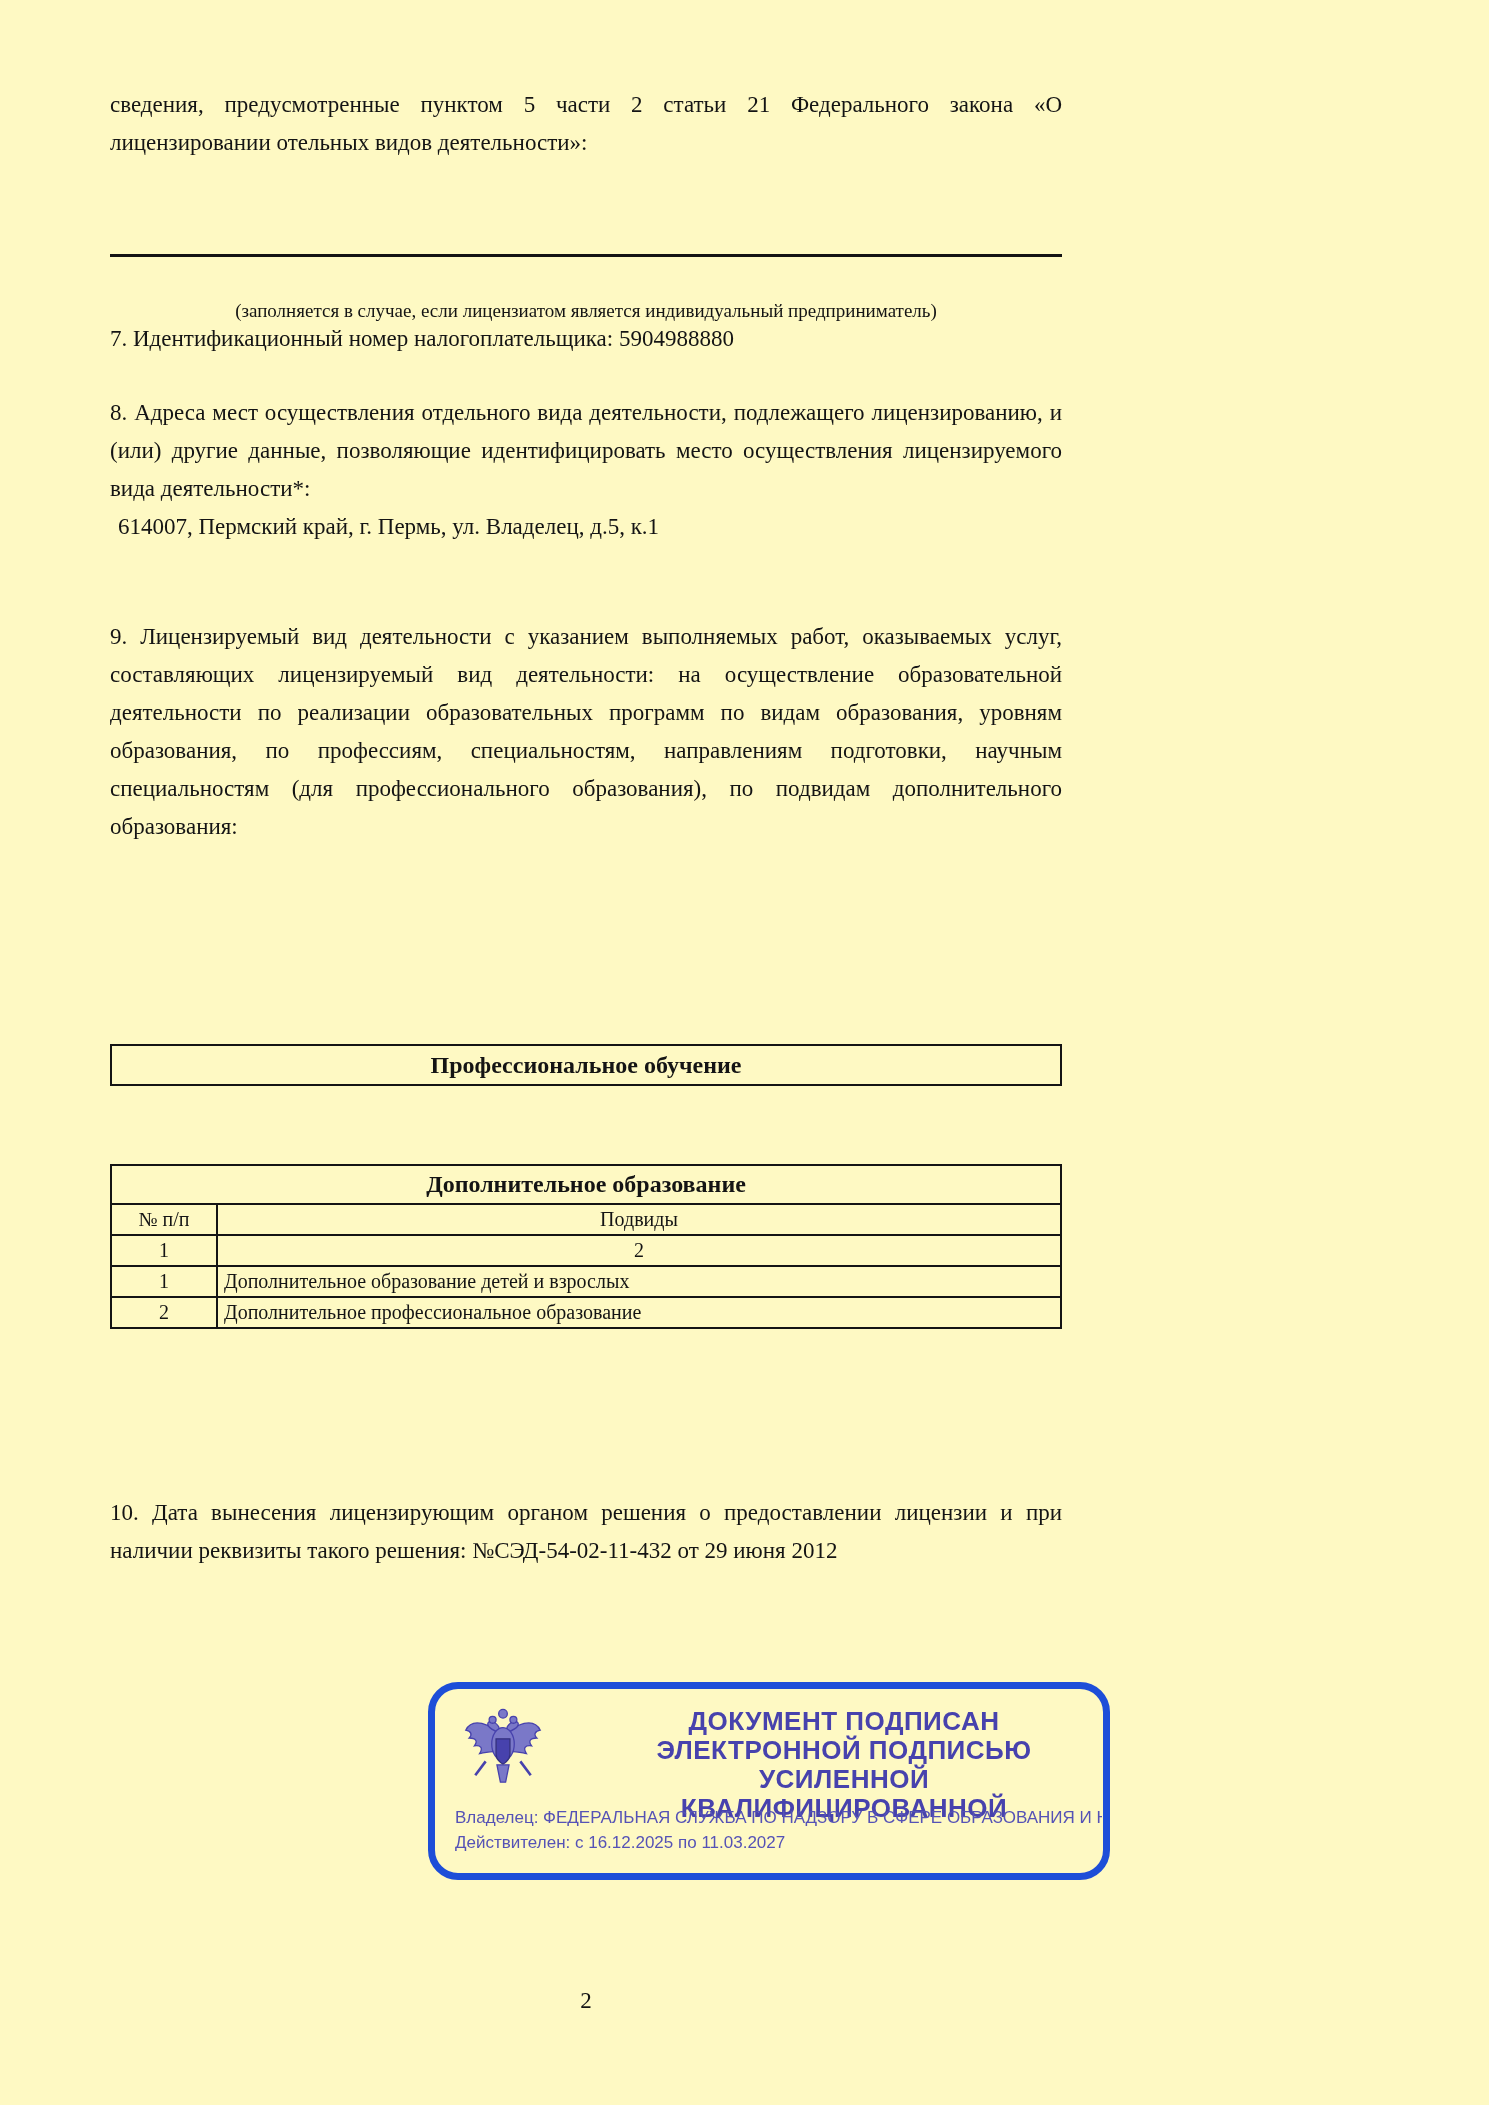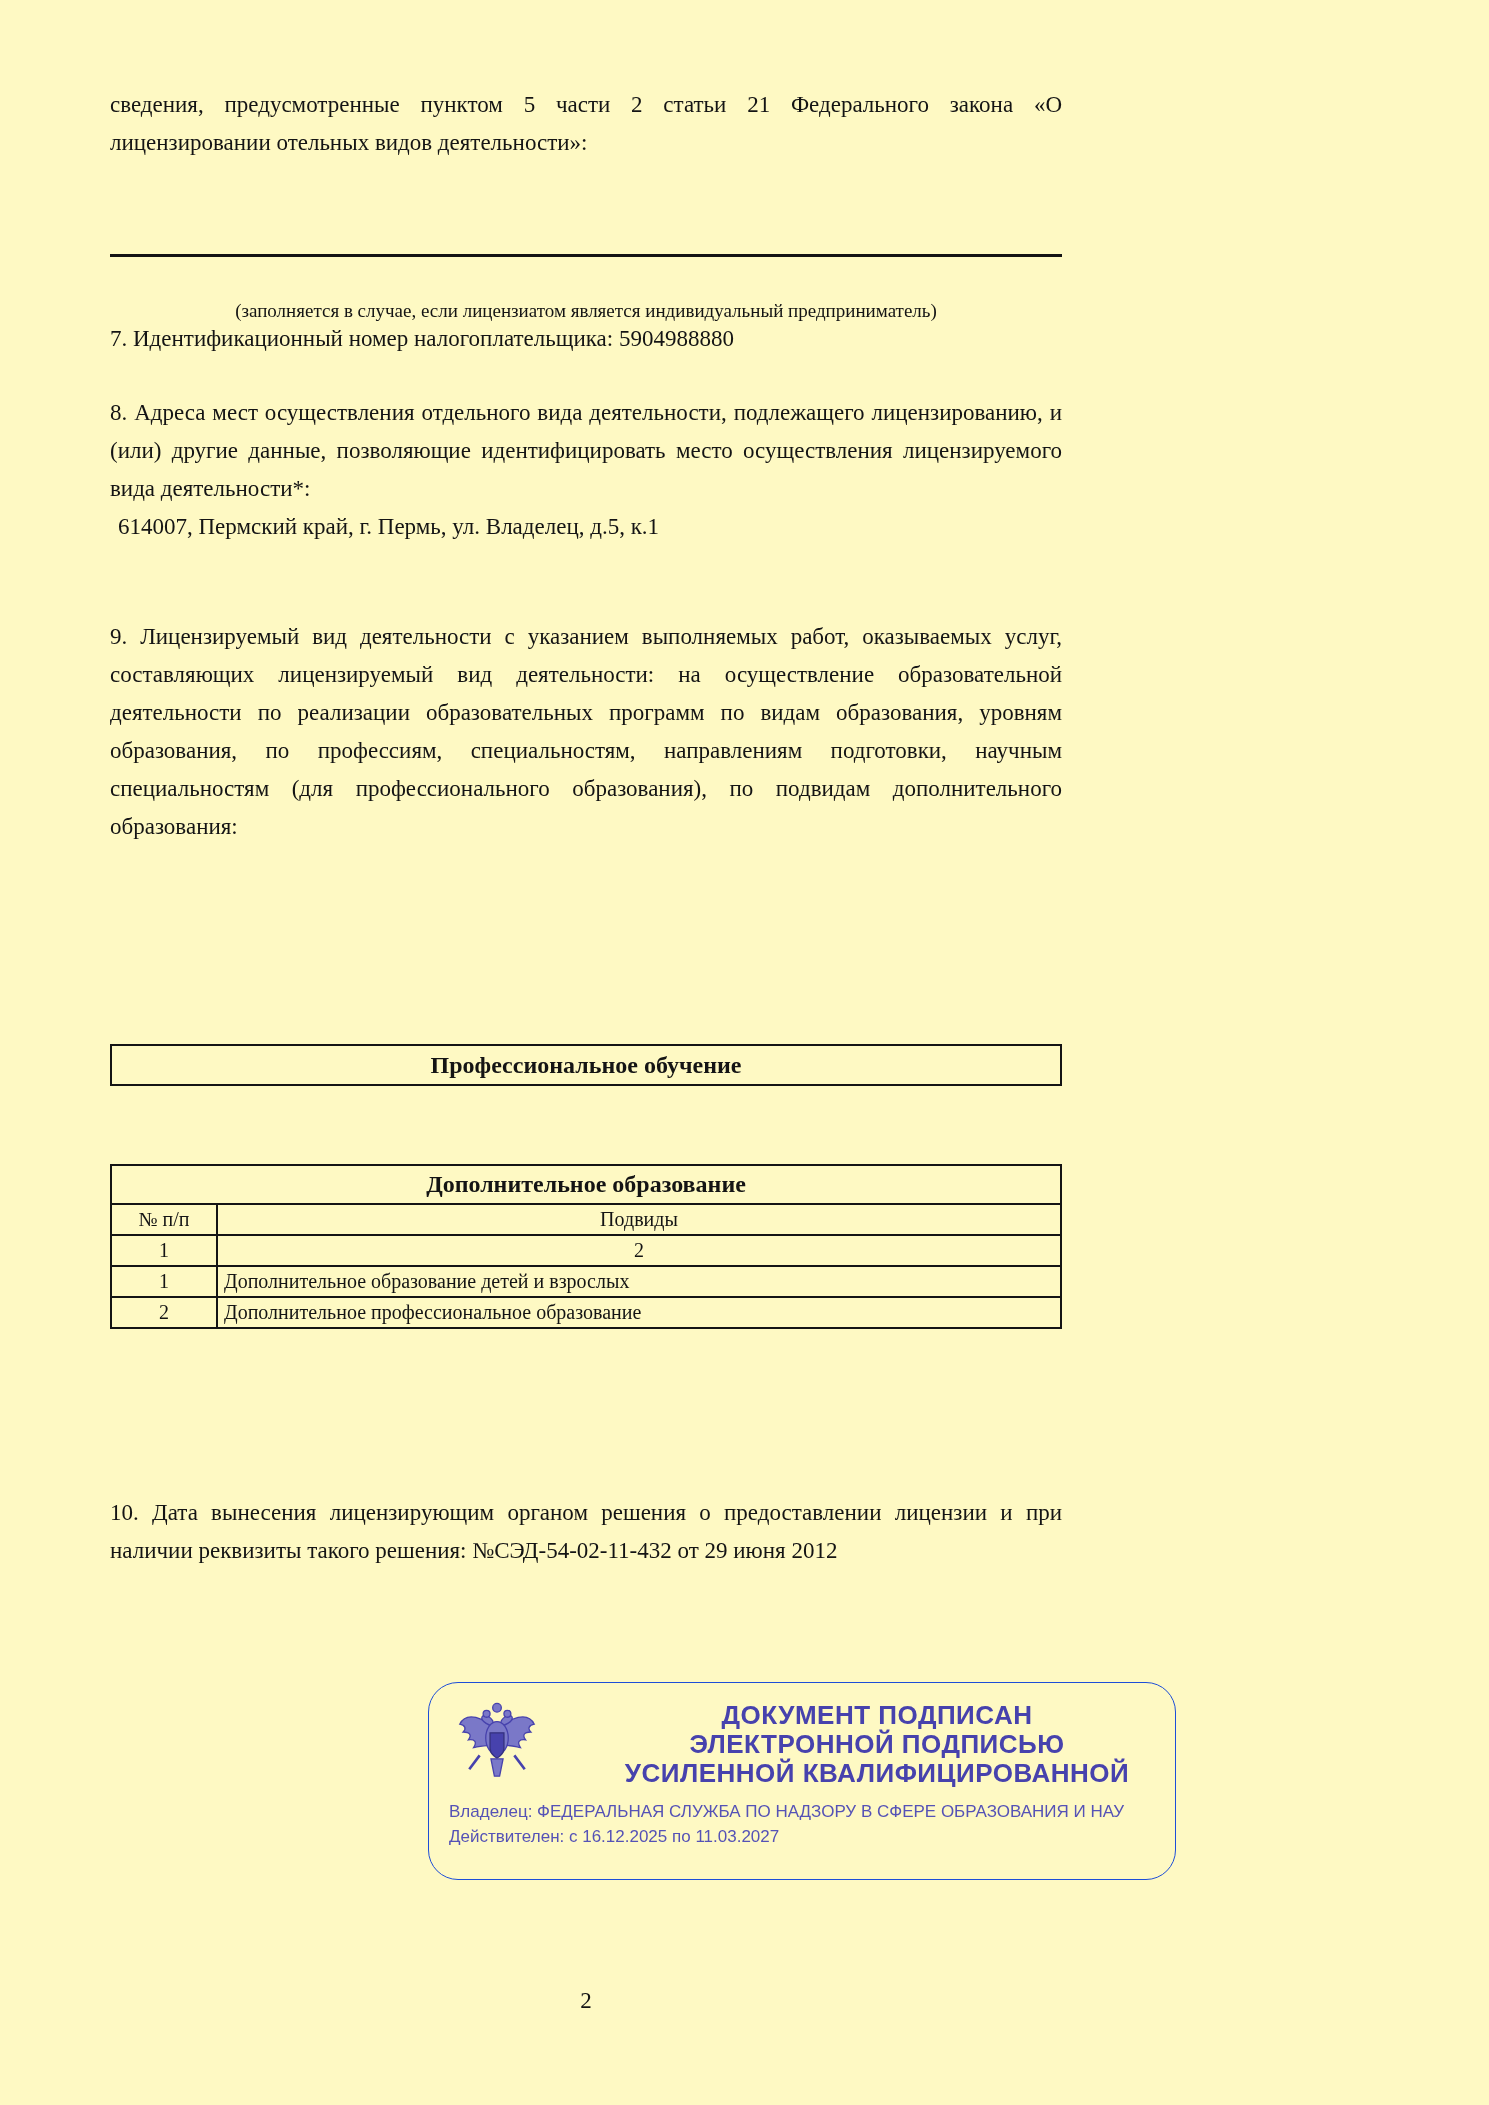--- a/index.html
+++ b/index.html
@@ -79,23 +79,23 @@
     font-size:24px;
     padding:5px 6px;
   }
   .edu-table .c1{width:92px;}
   .edu-table .center{text-align:center;}
   .item10{top:1494px;}
   .stamp{
     position:absolute;
     left:428px;
     top:1682px;
-    width:748px;
+    width:682px;
     height:198px;
-    border:1px solid #1d4ed8;
+    border:7px solid #1d4ed8;
     border-radius:30px;
     box-sizing:border-box;
     font-family:"Liberation Sans", sans-serif;
     color:#4742ad;
   }
   .stamp-eagle{
     position:absolute;
     left:24px;
     top:10px;
     width:88px;

